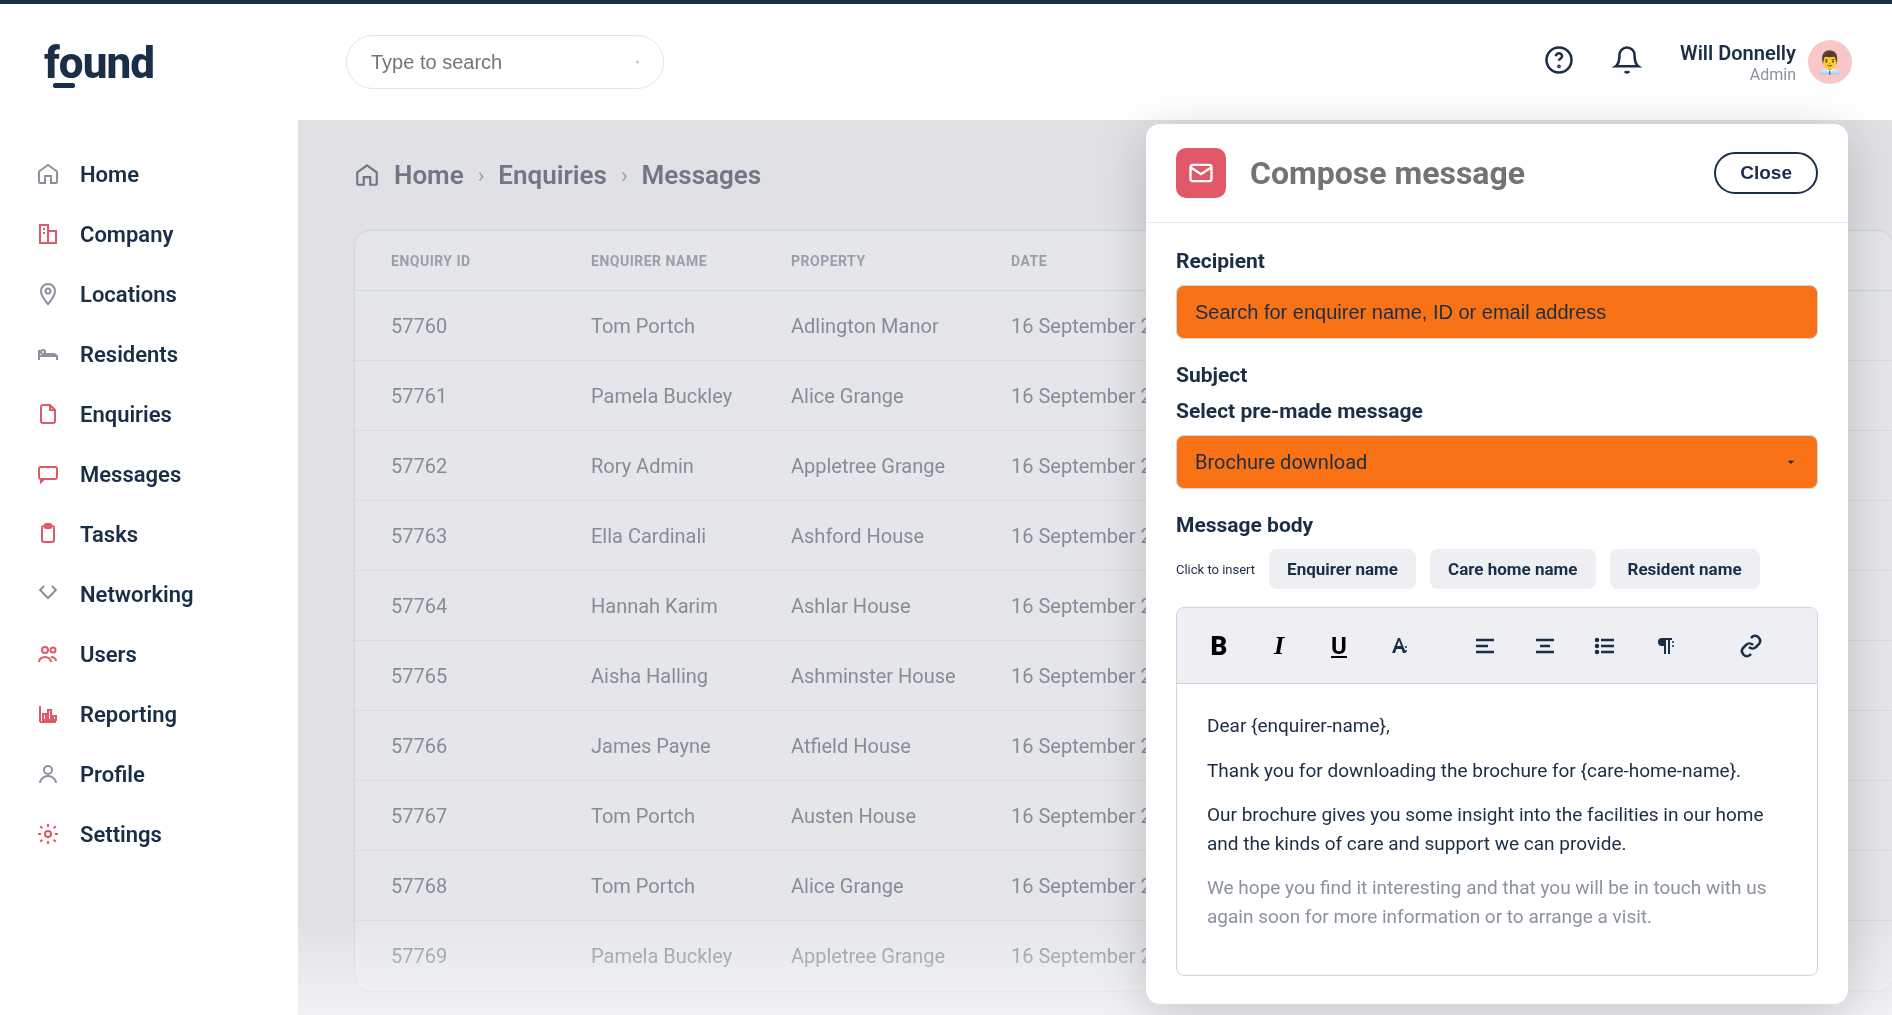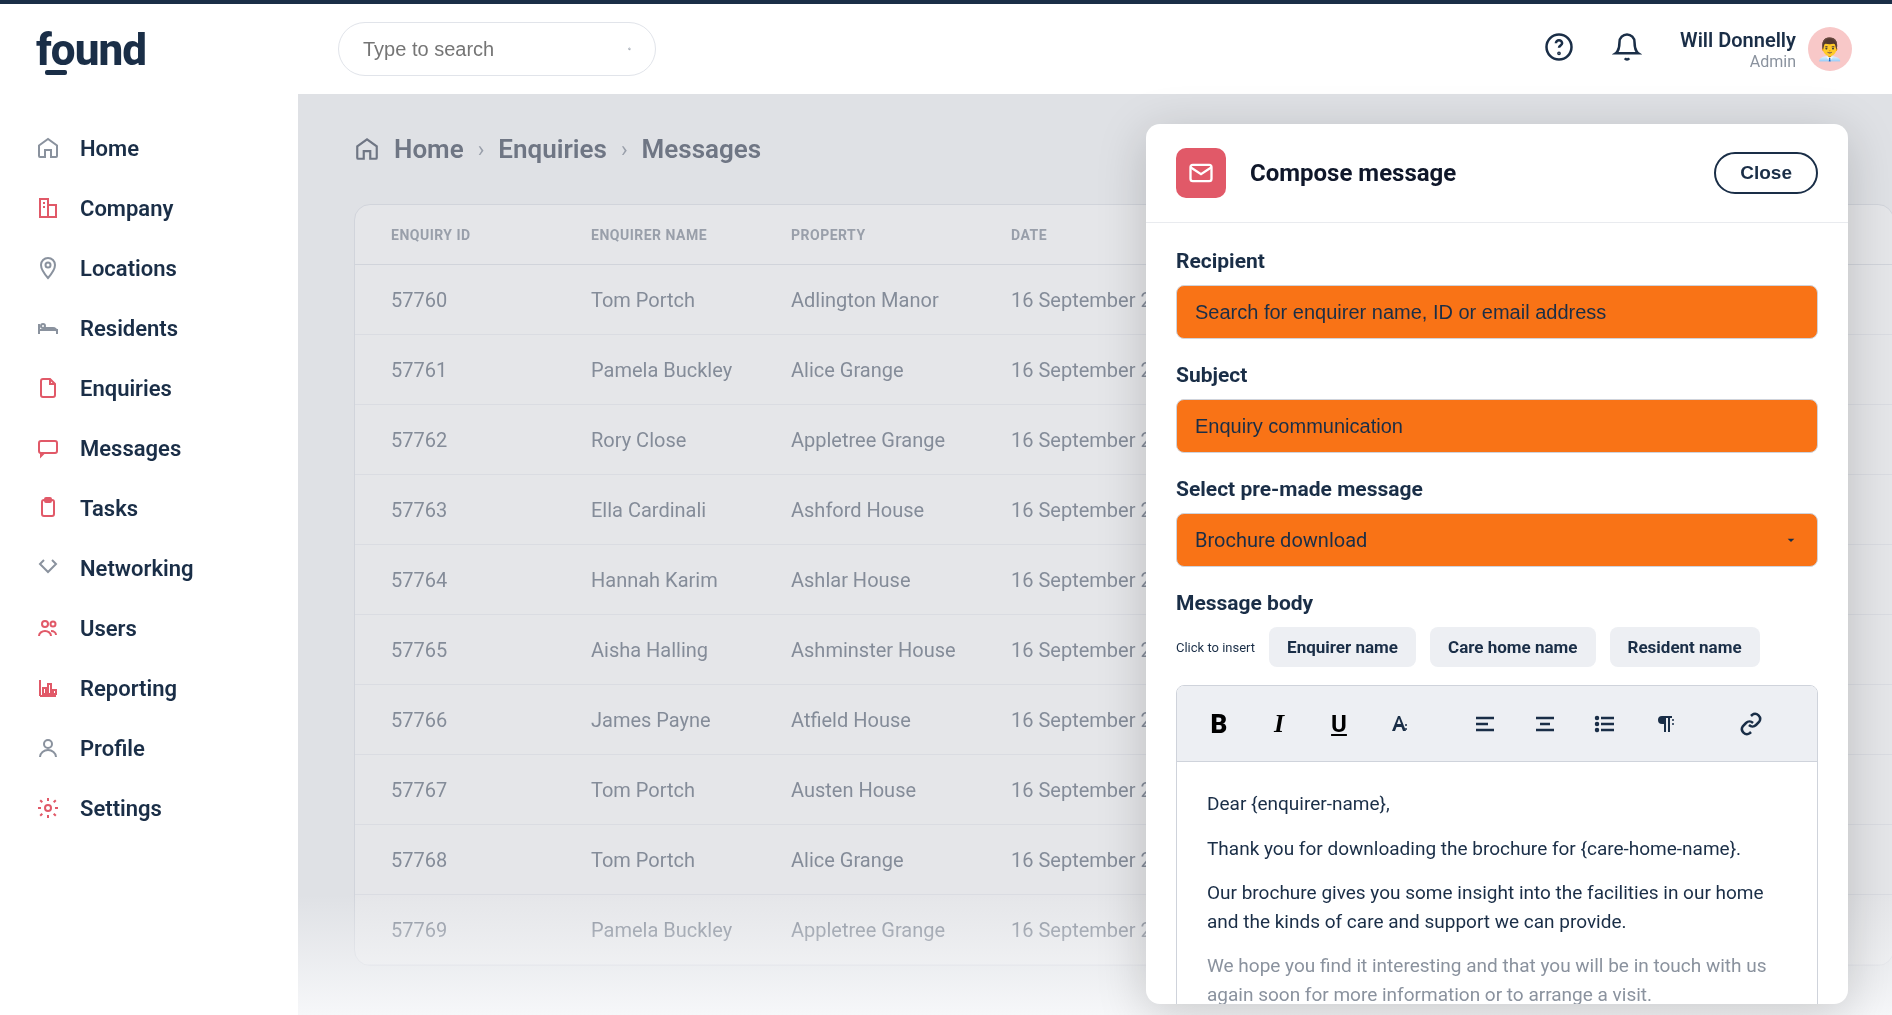--- a/index.html
+++ b/index.html
@@ -7,25 +7,25 @@
   font-family: -apple-system, BlinkMacSystemFont, 'Segoe UI', Roboto, sans-serif;
   background: #f6f7f9;
   width: 1892px;
   height: 1015px;
   overflow: hidden;
   position: relative;
 }
 
 
 .topbar {
-  height: 94px;
+  height: 120px;
   background: #fff;
   display: flex;
   align-items: center;
-  padding: 0 40px 0 0;
+  padding: 0 40px 0 8px;
   border-top: 4px solid #1a2e47;
 }
 .logo-zone { width: 298px; padding-left: 36px; }
 .logo { font-size: 44px; font-weight: 800; color: #1a2e47; letter-spacing: -1px; }
 .logo-under { width: 22px; height: 5px; background: #1a2e47; border-radius: 2px; margin-top: -6px; margin-left: 9px; }
 
 .search-pill {
   width: 318px;
   height: 54px;
   border: 1px solid #e1e4ea;
@@ -126,21 +126,21 @@
   padding: 24px 30px;
   border-bottom: 1px solid #e9ebef;
   gap: 24px;
 }
 .mail-badge {
   width: 50px; height: 50px; border-radius: 10px;
   background: #e15968;
   display: flex; align-items: center; justify-content: center;
 }
 .mail-badge svg { width: 28px; height: 28px; stroke: #fff; }
-.compose-title { font-size: 24px; font-weight: 700; color: #0f172a; }
+.compose-title { font-size: 32px; font-weight: 700; color: #737373; }
 .close-btn {
   margin-left: auto;
   padding: 8px 24px;
   border: 2px solid #1a2e47;
   border-radius: 22px;
   font-size: 19px;
   font-weight: 700;
   color: #1a2e47;
   background: #fff;
   cursor: pointer;
@@ -369,21 +369,21 @@
        <div class="cell c4">16 September 2022</div>
      </div>
           <div class="trow">
        <div class="cell c1">57761</div>
        <div class="cell c2">Pamela Buckley</div>
        <div class="cell c3">Alice Grange</div>
        <div class="cell c4">16 September 2022</div>
      </div>
           <div class="trow">
        <div class="cell c1">57762</div>
-       <div class="cell c2">Rory Close</div>
+       <div class="cell c2">Rory Admin</div>
        <div class="cell c3">Appletree Grange</div>
        <div class="cell c4">16 September 2022</div>
      </div>
           <div class="trow">
        <div class="cell c1">57763</div>
        <div class="cell c2">Ella Cardinali</div>
        <div class="cell c3">Ashford House</div>
        <div class="cell c4">16 September 2022</div>
      </div>
           <div class="trow">
@@ -439,21 +439,20 @@
         </svg>
     </div>
     <div class="compose-title">Compose message</div>
     <button class="close-btn">Close</button>
   </div>
   <div class="compose-body">
     <div class="field-label">Recipient</div>
     <input class="field-input" placeholder="Search for enquirer name, ID or email address" style="">
 
     <div class="field-label">Subject</div>
-    <input class="field-input" value="Enquiry communication" style="">
 
     <div class="field-label">Select pre-made message</div>
     <div class="field-select">
       <span>Brochure download</span>
       <svg viewBox="0 0 24 24" fill="#1a2e47">
           <path d="M7 10l5 5 5-5z"></path>
         </svg>
     </div>
 
     <div class="field-label">Message body</div>

